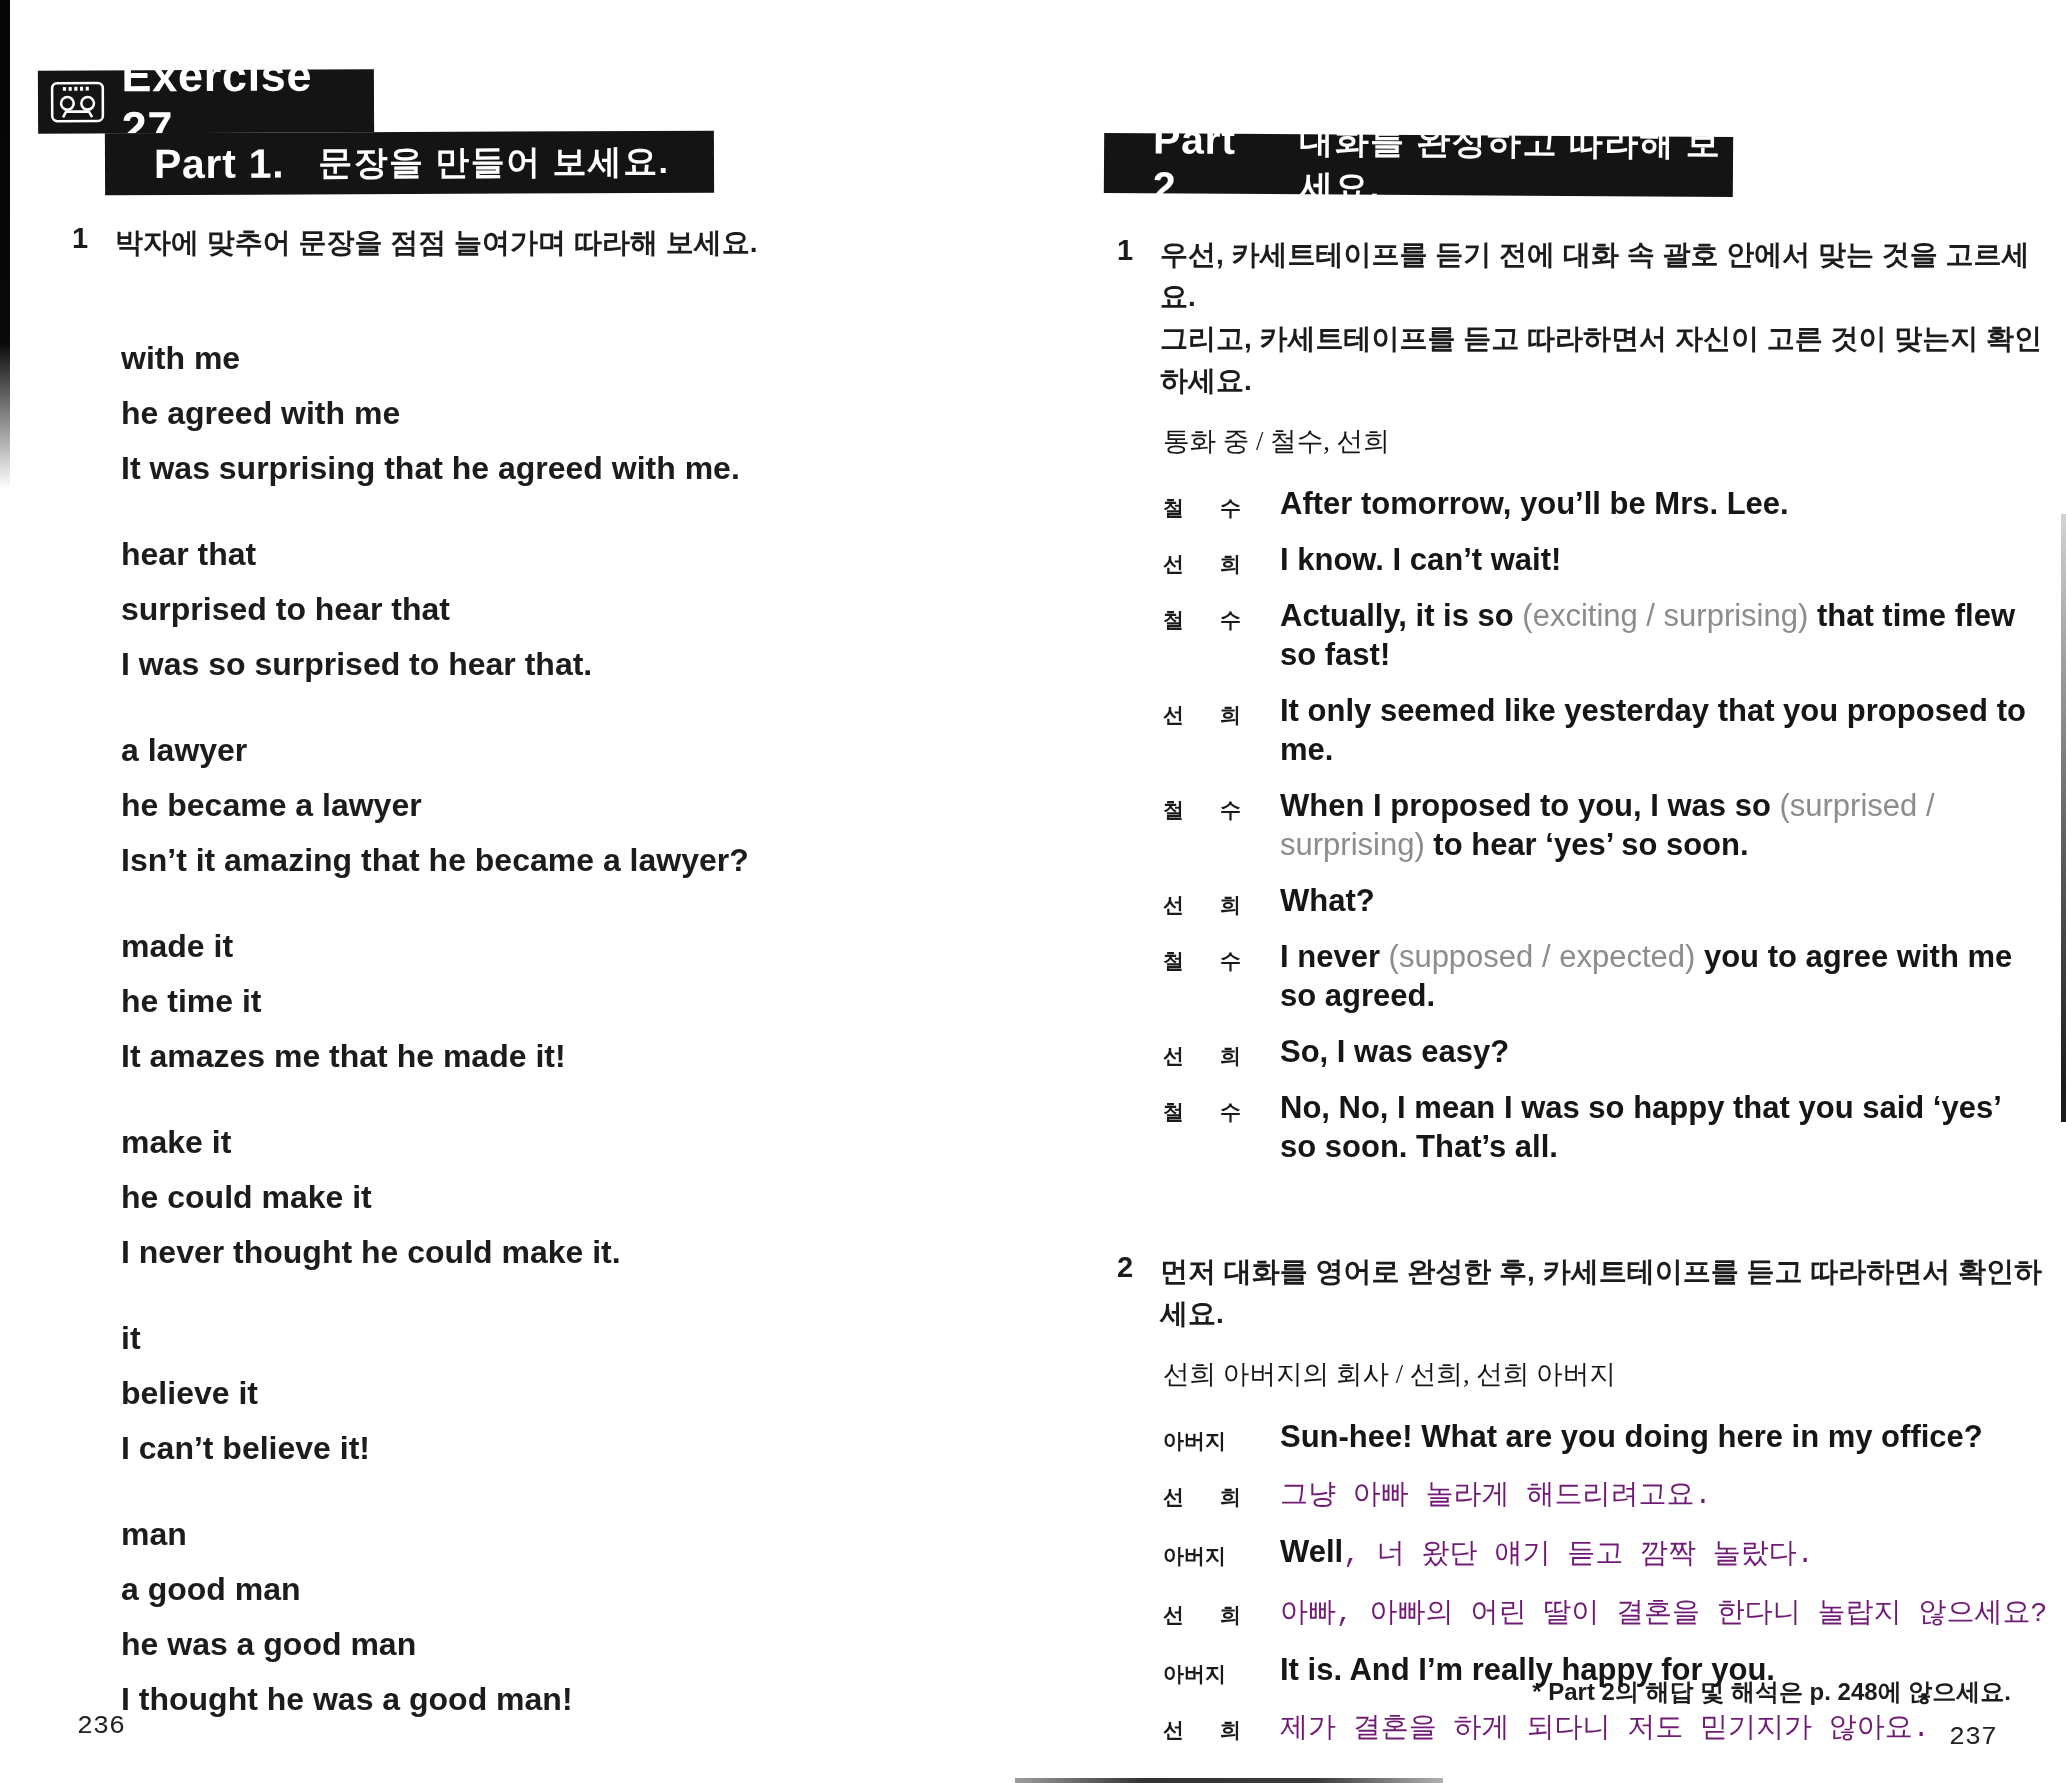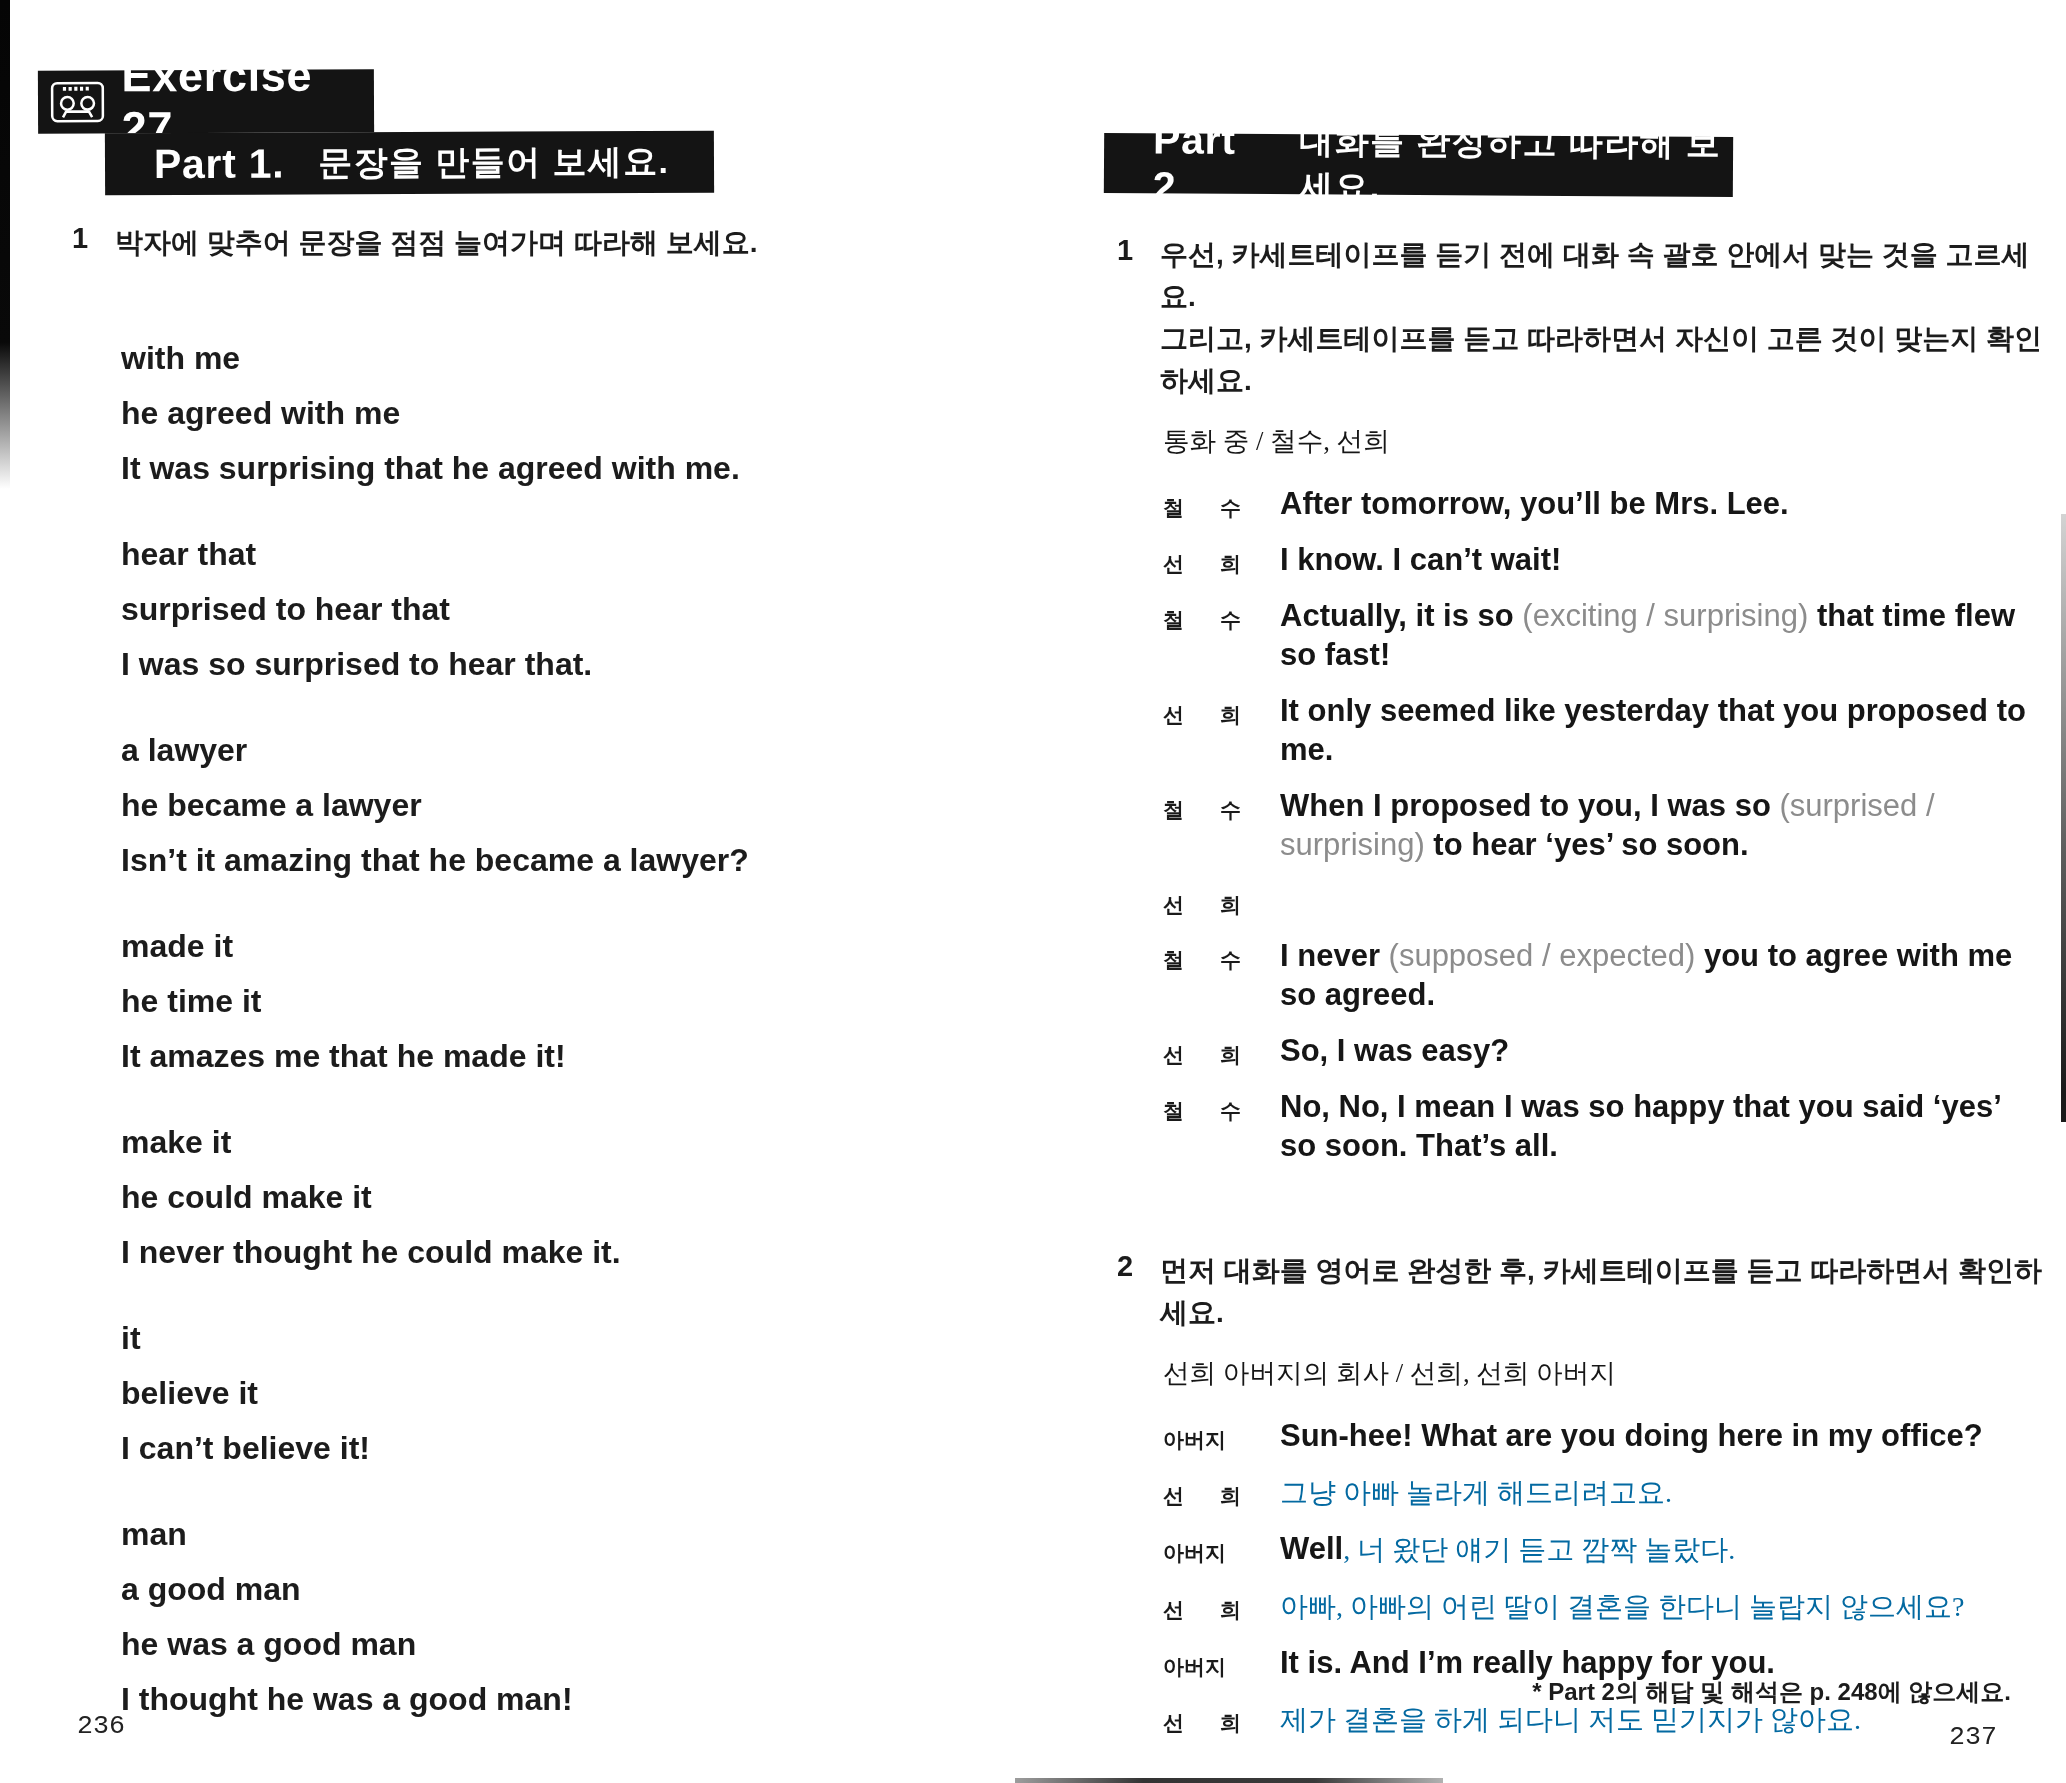--- a/index.html
+++ b/index.html
@@ -38,21 +38,21 @@
   
   .col-right{position:absolute;left:1117px;top:234px;width:937px;}
   .scene{font-family:"Liberation Serif", serif;font-size:26.6px;margin:21px 0 19.6px 46px;color:#161616;}
   .dialogue{margin-left:46px;margin-top:25px;}
   .utt{display:flex;margin-bottom:17px;}
   .utt .spk{width:78px;flex:0 0 auto;margin-right:39px;font-size:21px;font-weight:700;
             padding-top:9.8px;text-align:justify;text-align-last:justify;color:#1a1a1a;}
   .utt .txt{flex:1;font-size:31px;line-height:39px;font-weight:600;}
   .seg-en{color:#161616;}
   .seg-choice{color:#8c8c8c;font-weight:500;}
-  .seg-ko{font-family:Liberation Serif, serif;font-weight:400;font-size:28px;color:#0369a1;}
+  .seg-ko{font-family:Liberation Mono, monospace;font-weight:400;font-size:28px;color:#701a75;}
   .task2{margin-top:85px;}
 
   .footnote{position:absolute;right:55px;top:1676px;font-size:24px;font-weight:700;}
   .pagenum{position:absolute;font-size:26.6px;color:#222;font-family:Liberation Mono, monospace;}
   .pagenum-left{left:77px;top:1711px;}
   .pagenum-right{left:1949px;top:1722px;}
 </style>
 </head>
 <body>
 
@@ -156,20 +156,21 @@
         <div class="utt">
           <div class="spk">선 희</div>
           <div class="txt"><span class="seg-en">It only seemed like yesterday that you proposed to</span><br><span class="seg-en">me.</span></div>
         </div>
         <div class="utt">
           <div class="spk">철 수</div>
           <div class="txt"><span class="seg-en">When I proposed to you, I was so </span><span class="seg-choice">(surprised /</span><br><span class="seg-choice">surprising)</span><span class="seg-en"> to hear ‘yes’ so soon.</span></div>
         </div>
         <div class="utt">
           <div class="spk">선 희</div>
+          <div class="txt"><span class="seg-en">What?</span></div>
         </div>
         <div class="utt">
           <div class="spk">철 수</div>
           <div class="txt"><span class="seg-en">I never </span><span class="seg-choice">(supposed / expected)</span><span class="seg-en"> you to agree with me</span><br><span class="seg-en">so agreed.</span></div>
         </div>
         <div class="utt">
           <div class="spk">선 희</div>
           <div class="txt"><span class="seg-en">So, I was easy?</span></div>
         </div>
         <div class="utt">

